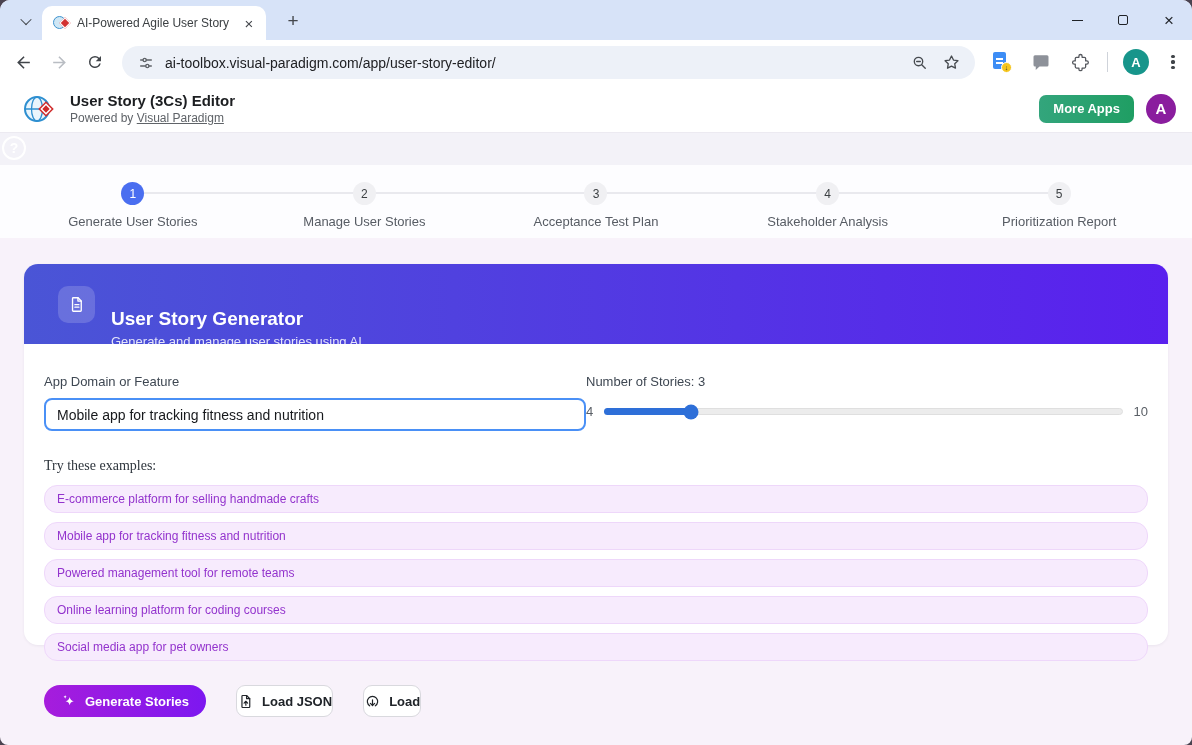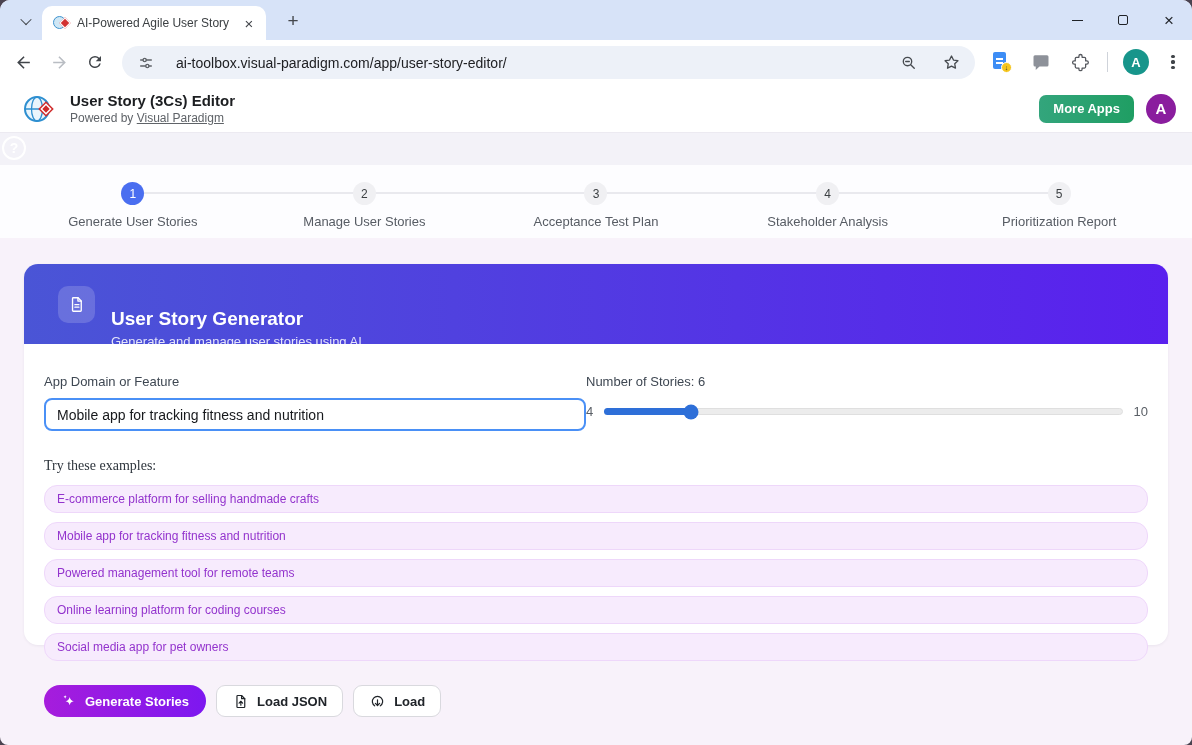--- a/index.html
+++ b/index.html
@@ -46,21 +46,21 @@
 
   
   .toolbar { position: absolute; left: 0; right: 0; top: 40px; height: 45px; background: #fff; }
   .nav-btn { position: absolute; top: 8px; width: 28px; height: 28px; display: flex; align-items: center; justify-content: center; cursor: pointer; }
   .nav-back { left: 9px; color: #41454a; }
   .nav-fwd { left: 45px; color: #b9bdc3; }
   .nav-reload { left: 81px; color: #41454a; }
   .omnibox {
     position: absolute; left: 122px; top: 6px; width: 853px; height: 33px;
     background: #edf1f8; border-radius: 17px;
-    display: flex; align-items: center; gap: 18px; padding: 0 12px; cursor: text;
+    display: flex; align-items: center; gap: 7px; padding: 0 12px; cursor: text;
   }
   .url-text { flex: 1; font-size: 14px; color: #202124; white-space: nowrap; overflow: hidden; }
   .omni-icon { display: flex; align-items: center; justify-content: center; width: 24px; height: 24px; color: #474b50; cursor: pointer; flex: 0 0 auto; }
   .toolbar-right { position: absolute; right: 10px; top: 8px; height: 28px; display: flex; align-items: center; gap: 15px; }
   .tb-icon { display: flex; align-items: center; justify-content: center; width: 24px; height: 24px; cursor: pointer; }
   .docs-icon { position: relative; width: 20px; height: 21px; }
   .docs-file { position: absolute; left: 1px; top: 0; width: 13px; height: 17px; background: #3d8df5; border-radius: 2px; }
   .docs-lines { position: absolute; left: 4px; top: 6px; width: 7px; height: 2px; background: #fff; box-shadow: 0 4px 0 #fff; }
   .docs-badge { position: absolute; right: 0; bottom: 0; width: 11px; height: 11px; border-radius: 50%; background: #f5c51d; border: 1.5px solid #fff; display: flex; align-items: center; justify-content: center; font-size: 7px; color: #333; font-weight: bold; }
   .tb-divider { width: 1px; height: 20px; background: #cfd3da; }
@@ -150,22 +150,23 @@
   .btn-generate {
     display: inline-flex; align-items: center; gap: 8px;
     background: linear-gradient(90deg, var(--generate_start, #a61ddc), var(--generate_end, #7d17f0));
     color: #fff; font-weight: bold; font-size: 13px;
     border: none; border-radius: 16px; height: 32px; padding: 0 17px; cursor: pointer;
     font-family: "Liberation Sans", sans-serif;
   }
   .btn-secondary {
     display: inline-flex; align-items: center; gap: 8px;
     background: #fff; border: 1px solid #d9d9de; border-radius: 9px;
-    height: 32px; padding: 0 15px; font-size: 13px; font-weight: bold; color: #202429; cursor: pointer;
+    height: 32px; padding: 0 0; font-size: 13px; font-weight: bold; color: #202429; cursor: pointer;
     font-family: "Liberation Sans", sans-serif;
+    margin-left: 20px;
   }
 </style>
 </head>
 <body>
 
 <div class="window">
 
   <div class="titlebar">
     <div class="tab-search">
       <span class="chev-down"></span>
@@ -322,21 +323,21 @@
       </div>
     </div>
 
     <div class="form-area">
       <div class="form-row">
         <div class="col-left">
           <div class="field-label">App Domain or Feature</div>
           <input class="text-input" type="text" value="Mobile app for tracking fitness and nutrition" style="">
         </div>
         <div class="col-right">
-          <div class="field-label">Number of Stories: 6</div>
+          <div class="field-label">Number of Stories: 3</div>
           <div class="slider-row">
             <span class="slider-endlabel">4</span>
             <div class="slider-track">
               <div class="slider-fill" style="width: 16.6667%;"></div>
               <div class="slider-thumb" style="left: 16.6667%;"></div>
             </div>
             <span class="slider-endlabel">10</span>
           </div>
         </div>
       </div>

